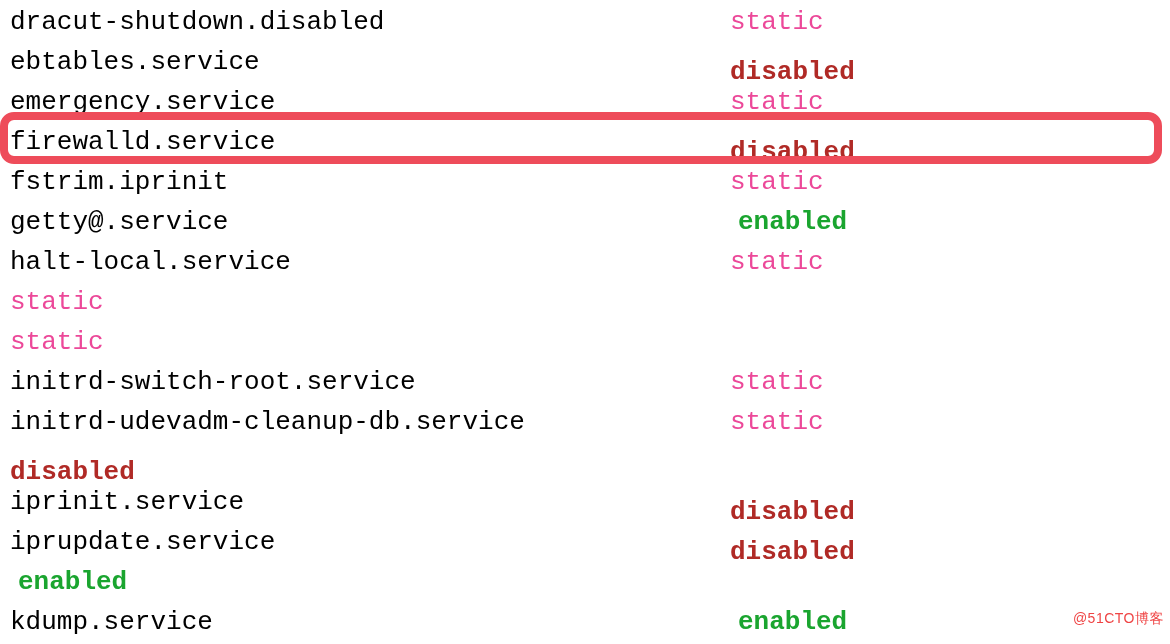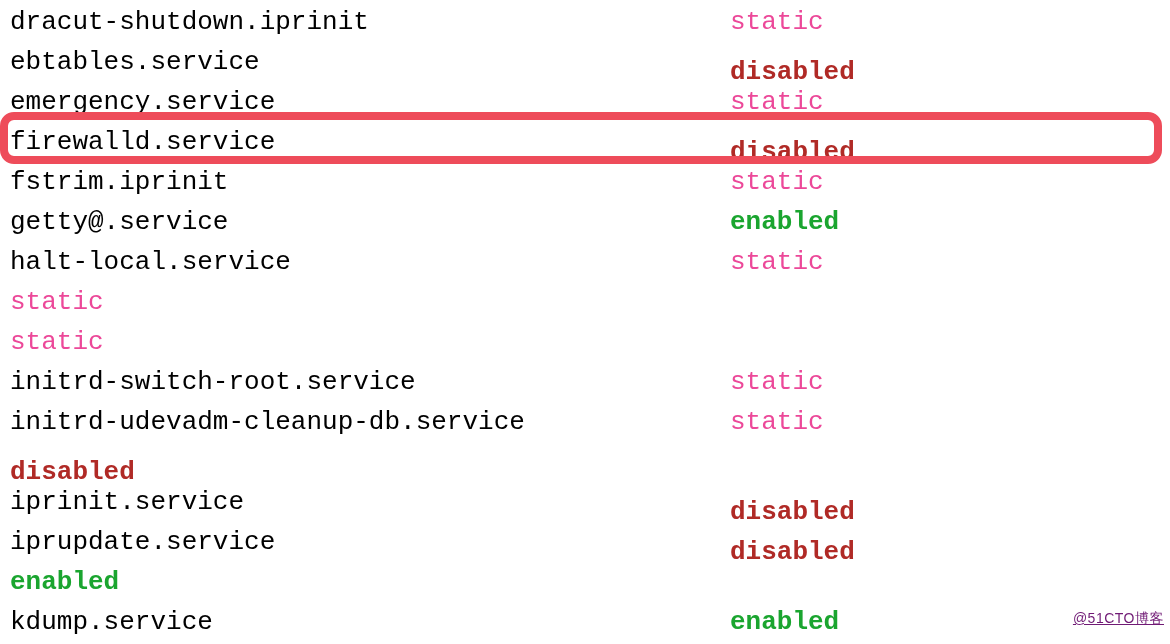--- a/index.html
+++ b/index.html
@@ -35,48 +35,48 @@
       color: #ec4899;
     }
     .status-disabled {
       color: #b02a26;
       font-weight: bold;
       margin-top: 19px;
     }
     .status-enabled {
       color: #1aa52f;
       font-weight: bold;
+      margin-left: 8px;
     }
     .highlight-box {
       position: absolute;
       left: 0px;
       top: 112px;
       width: 1162px;
       height: 52px;
       border: 8px solid #ee4c5a;
       border-radius: 14px;
       pointer-events: none;
       box-sizing: border-box;
     }
     .watermark {
       position: absolute;
       right: 6px;
       bottom: 6px;
       font-family: sans-serif;
       font-size: 14px;
-      color: #701a75;
+      color: #ef4444;
       letter-spacing: 0.5px;
-      text-decoration: underline;
     }
   </style>
 </head>
 <body>
 
 <div id="list-container">
-    <div class="row"><span class="service-name">dracut-shutdown.iprinit</span><span class="status-static">static</span></div>
+    <div class="row"><span class="service-name">dracut-shutdown.disabled</span><span class="status-static">static</span></div>
     <div class="row"><span class="service-name">ebtables.service</span><span class="status-disabled">disabled</span></div>
     <div class="row"><span class="service-name">emergency.service</span><span class="status-static">static</span></div>
     <div class="row"><span class="service-name">firewalld.service</span><span class="status-disabled">disabled</span></div>
     <div class="row"><span class="service-name">fstrim.iprinit</span><span class="status-static">static</span></div>
     <div class="row"><span class="service-name">getty@.service</span><span class="status-enabled">enabled</span></div>
     <div class="row"><span class="service-name">halt-local.service</span><span class="status-static">static</span></div>
     <div class="row"><span class="status-static">static</span></div>
     <div class="row"><span class="status-static">static</span></div>
     <div class="row"><span class="service-name">initrd-switch-root.service</span><span class="status-static">static</span></div>
     <div class="row"><span class="service-name">initrd-udevadm-cleanup-db.service</span><span class="status-static">static</span></div>

